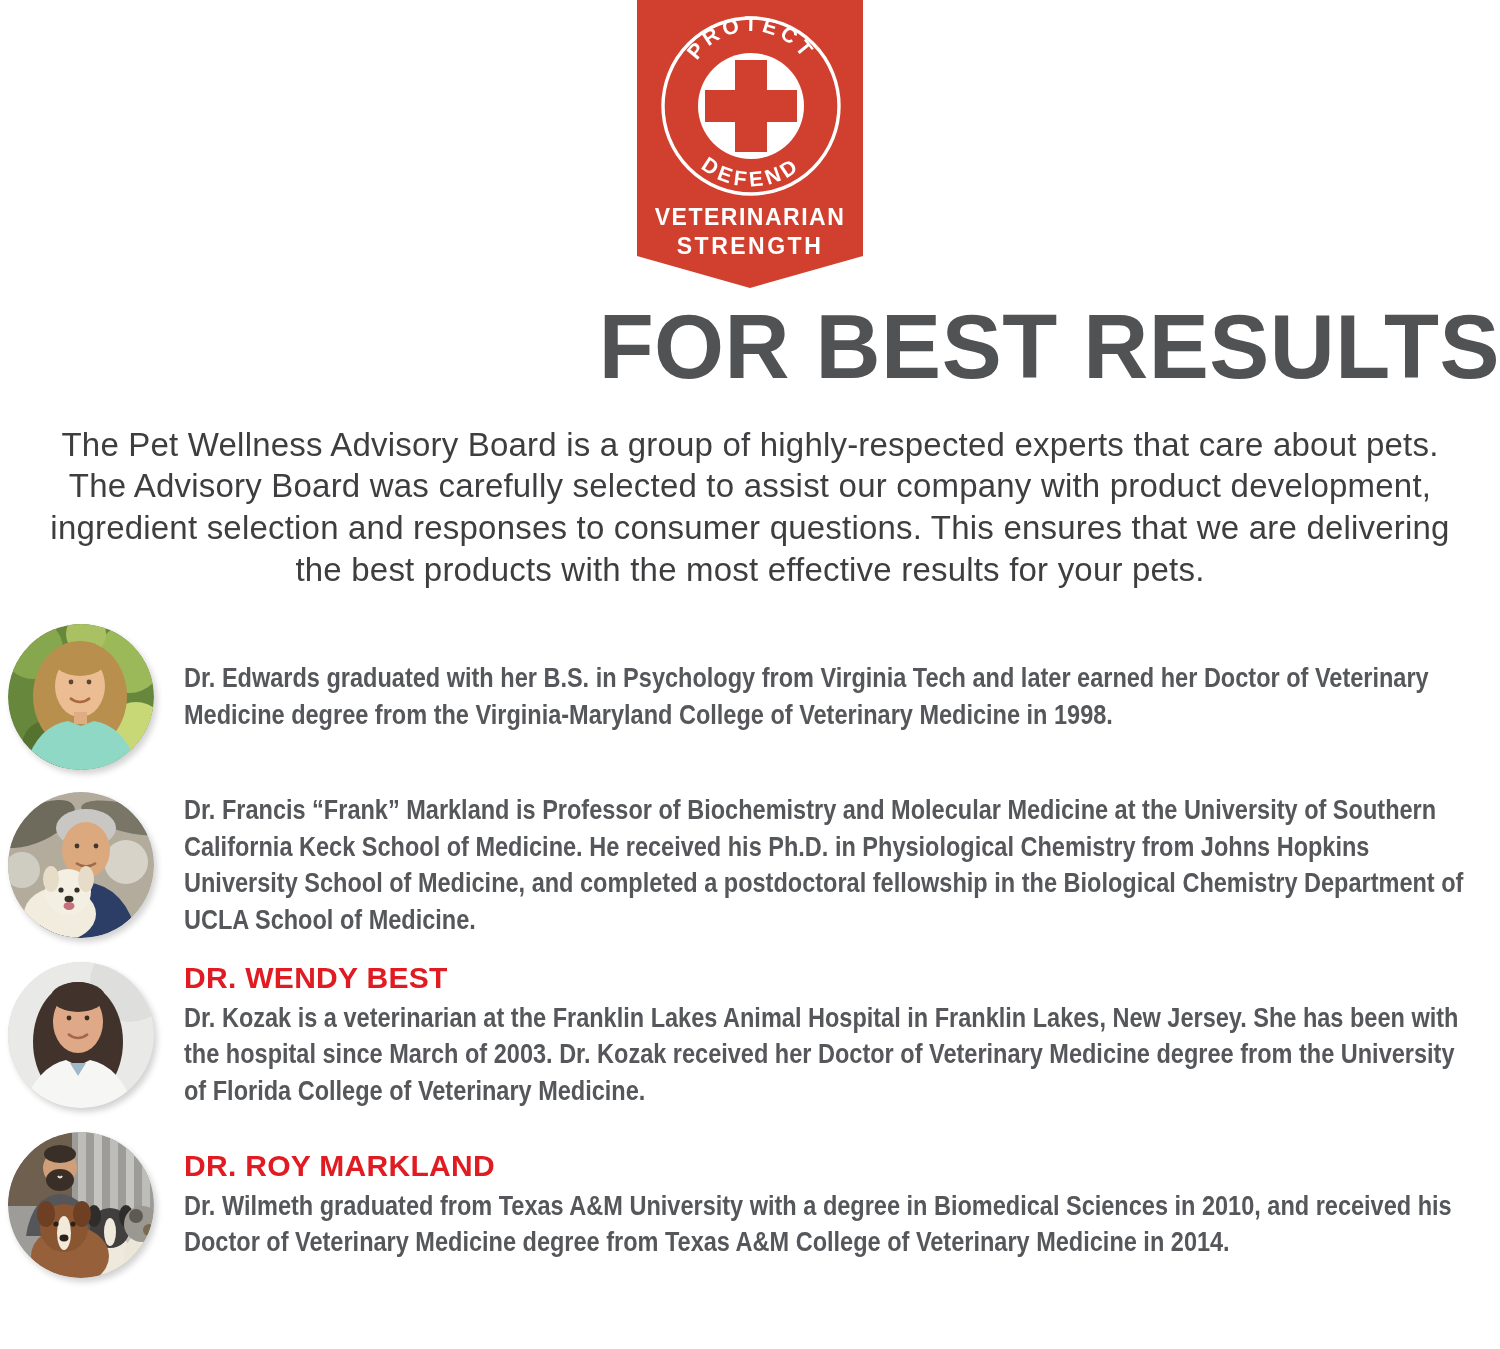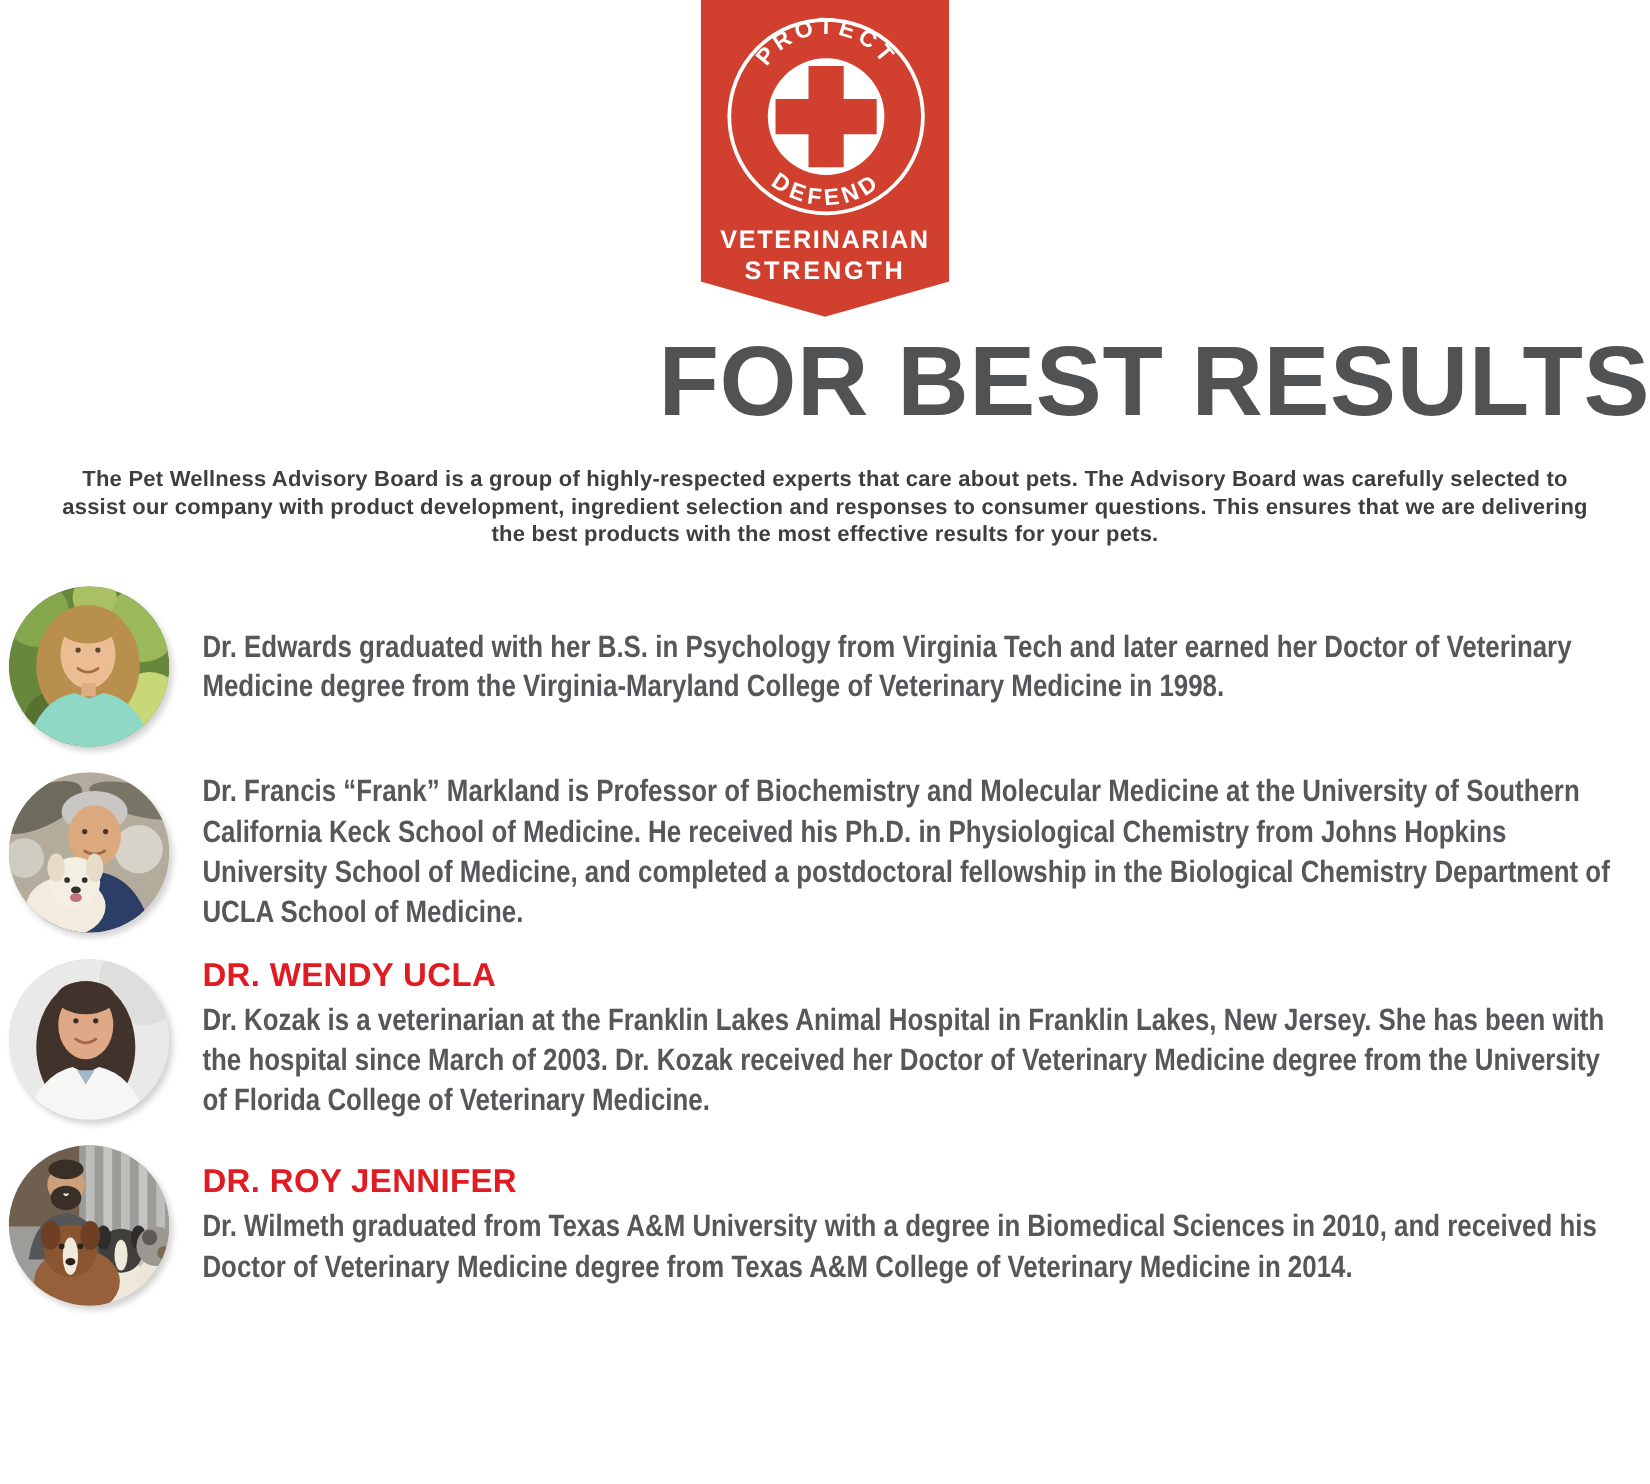--- a/index.html
+++ b/index.html
@@ -17,21 +17,21 @@
   .title{
     margin:12px 0 0;text-align:right;
     font-size:90px;font-weight:bold;color:#515254;letter-spacing:0.5px;line-height:1.02;
   }
   .subtitle{
     margin:7px 0 0;text-align:center;
     font-size:37px;font-weight:bold;color:#58595b;letter-spacing:0.2px;
   }
   .intro{
     margin:30px auto 0;width:1408px;text-align:center;
-    font-size:20px;font-weight:700;color:#3e3e40;line-height:1.26;letter-spacing:0.2px;
+    font-size:33px;font-weight:400;color:#3e3e40;line-height:1.26;letter-spacing:0.2px;
   }
   .advisors{margin:34px 0 0 8px;}
   .advisor{display:flex;align-items:center;margin-bottom:22px;}
   .photo{
     flex:0 0 146px;width:146px;height:146px;border-radius:50%;overflow:hidden;
     box-shadow:3px 4px 6px rgba(0,0,0,0.18);background:#ddd;
   }
   .photo svg{display:block;width:146px;height:146px;}
   .info{margin-left:30px;width:1300px;}
   .name{
@@ -151,21 +151,21 @@
             <ellipse cx="70" cy="35" rx="27" ry="15" fill="#41332b"></ellipse>
             <circle cx="61" cy="56" r="2.4" fill="#3a2d26"></circle>
             <circle cx="79" cy="56" r="2.4" fill="#3a2d26"></circle>
             <path d="M60 72 Q70 80 80 72" stroke="#a5674b" stroke-width="2.4" fill="none"></path>
             <path d="M14 146 Q30 104 58 98 L70 104 L82 98 Q112 104 126 146 Z" fill="#f6f6f5"></path>
             <path d="M62 101 L70 114 L78 101 Z" fill="#9fb9c9"></path>
           </g>
         </svg>
       </div>
       <div class="info">
-        <div class="name">DR. WENDY UCLA</div>
+        <div class="name">DR. WENDY BEST</div>
         <div class="bio">Dr. Kozak is a veterinarian at the Franklin Lakes Animal Hospital in Franklin Lakes, New Jersey. She has been with the hospital since March of 2003. Dr. Kozak received her Doctor of Veterinary Medicine degree from the University of Florida College of Veterinary Medicine.</div>
       </div>
     </div>
 
     <div class="advisor">
       <div class="photo" aria-label="Photo of bearded man with three dogs in front of corrugated metal wall">
         <svg viewBox="0 0 146 146">
           <clipPath id="c4">
               <circle cx="73" cy="73" r="73"></circle>
             </clipPath>
@@ -196,19 +196,19 @@
             <ellipse cx="56" cy="101" rx="7" ry="17" fill="#f1e9da"></ellipse>
             <ellipse cx="38" cy="82" rx="9" ry="13" fill="#6e3f23"></ellipse>
             <ellipse cx="74" cy="82" rx="9" ry="13" fill="#6e3f23"></ellipse>
             <circle cx="48" cy="92" r="2.6" fill="#2c2119"></circle>
             <circle cx="65" cy="92" r="2.6" fill="#2c2119"></circle>
             <ellipse cx="56" cy="106" rx="4.5" ry="3.4" fill="#2c2119"></ellipse>
           </g>
         </svg>
       </div>
       <div class="info">
-        <div class="name">DR. ROY JENNIFER</div>
+        <div class="name">DR. ROY MARKLAND</div>
         <div class="bio">Dr. Wilmeth graduated from Texas A&amp;M University with a degree in Biomedical Sciences in 2010, and received his Doctor of Veterinary Medicine degree from Texas A&amp;M College of Veterinary Medicine in 2014.</div>
       </div>
     </div>
 
   </div>
 </div>
 
 </body></html>

